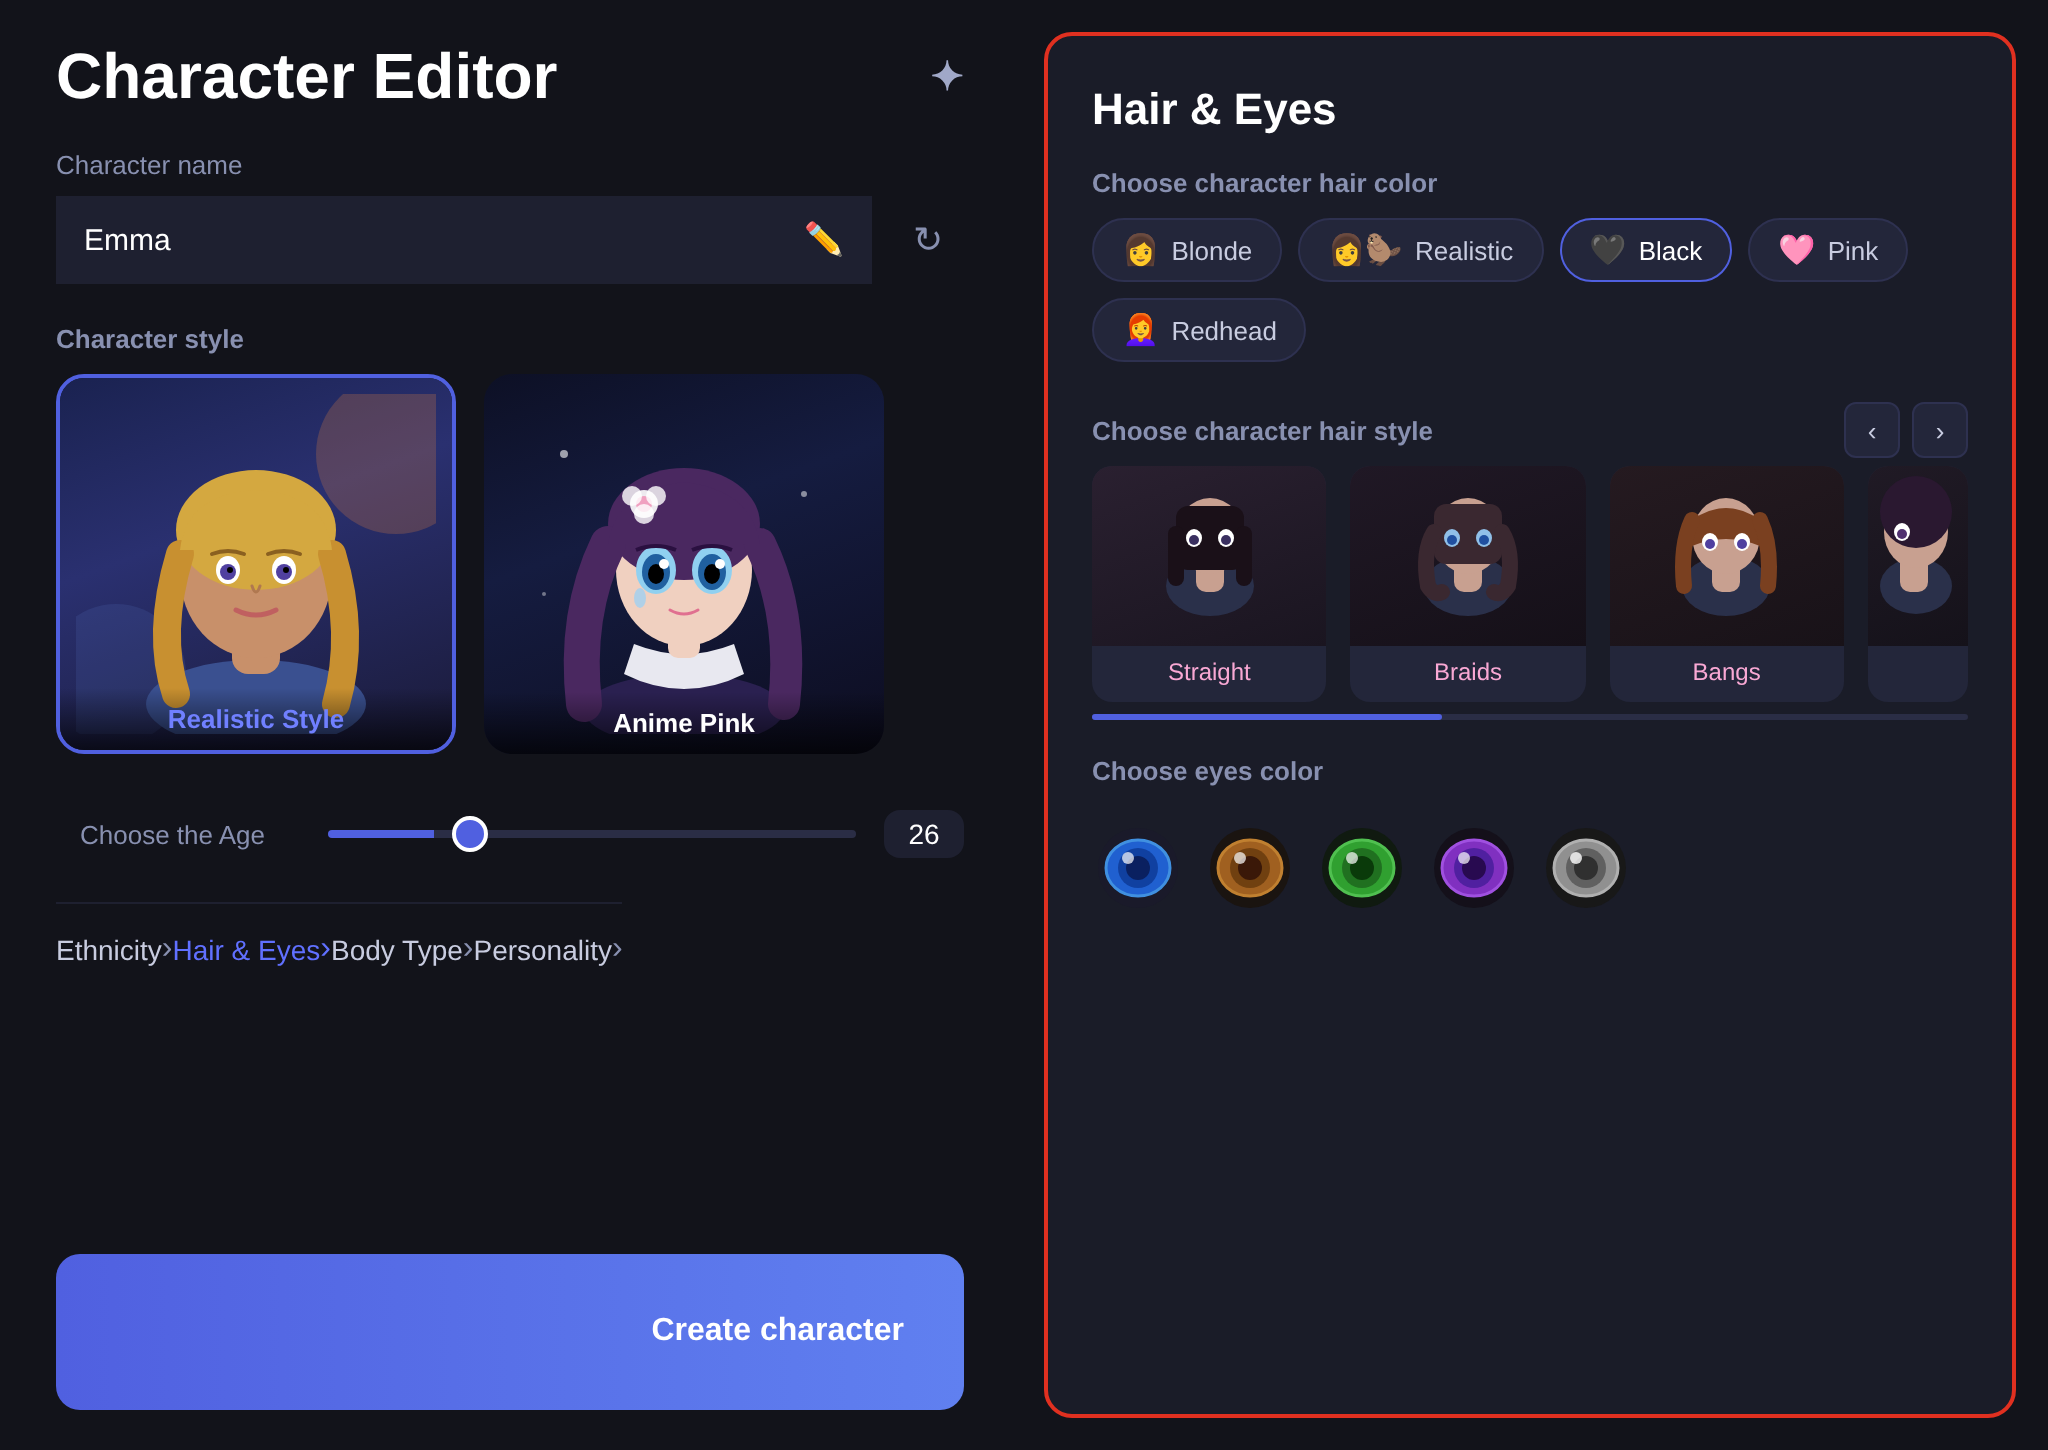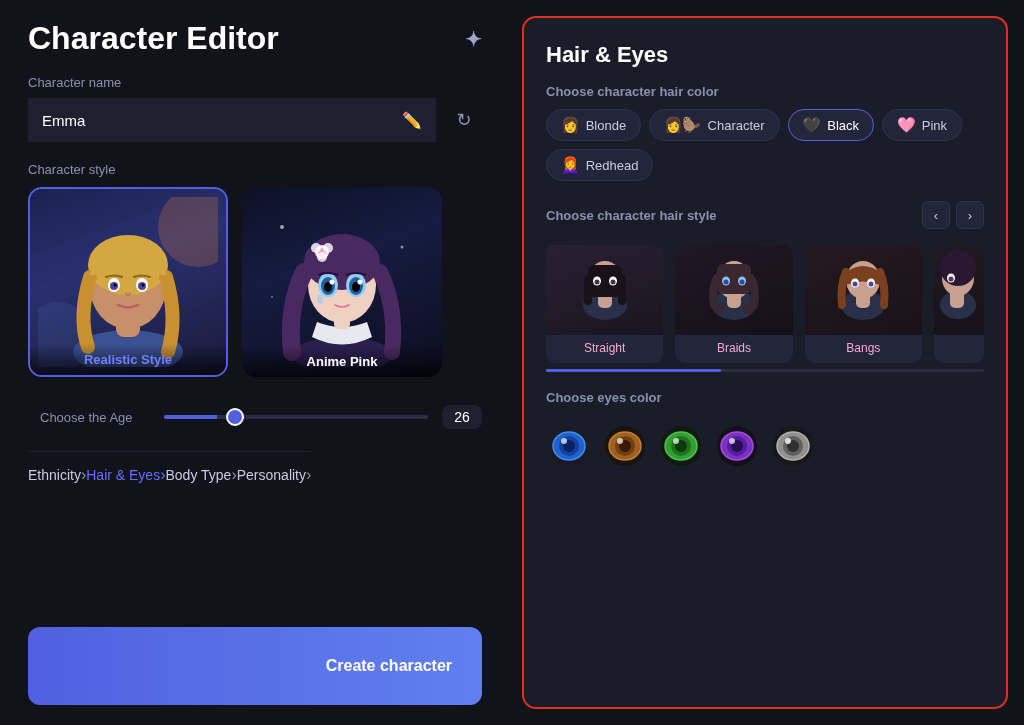--- a/index.html
+++ b/index.html
@@ -87,20 +87,21 @@
       justify-content: center;
     }
 
     .char-style-section {
       margin-bottom: 18px;
     }
     .char-style-label {
       font-size: 13px;
       color: #8890b0;
       margin-bottom: 10px;
+      font-weight: bold;
     }
     .char-style-grid {
       display: flex;
       gap: 14px;
     }
     .style-card {
       width: 200px;
       height: 190px;
       border-radius: 14px;
       overflow: hidden;
@@ -272,21 +273,21 @@
     }
     .chip-emoji {
       font-size: 15px;
     }
 
     
     .hair-style-header {
       display: flex;
       align-items: center;
       justify-content: space-between;
-      margin-bottom: 16px;
+      margin-bottom: 4px;
       gap: 36px;
     }
     .nav-arrows {
       display: flex;
       gap: 6px;
     }
     .nav-arrow-btn {
       background: #23263a;
       border: 1.5px solid #2e3150;
       border-radius: 6px;
@@ -577,21 +578,21 @@
     <div class="he-title">Hair &amp; Eyes</div>
 
     <div class="sub-section-label">Choose character hair color</div>
     <div class="hair-color-chips">
       <div class="hair-chip">
         <span class="chip-emoji">👩</span>
         <span>Blonde</span>
       </div>
       <div class="hair-chip">
         <span class="chip-emoji">👩‍🦫</span>
-        <span>Character</span>
+        <span>Realistic</span>
       </div>
       <div class="hair-chip selected">
         <span class="chip-emoji">🖤</span>
         <span>Black</span>
       </div>
       <div class="hair-chip">
         <span class="chip-emoji">🩷</span>
         <span>Pink</span>
       </div>
       <div class="hair-chip">

